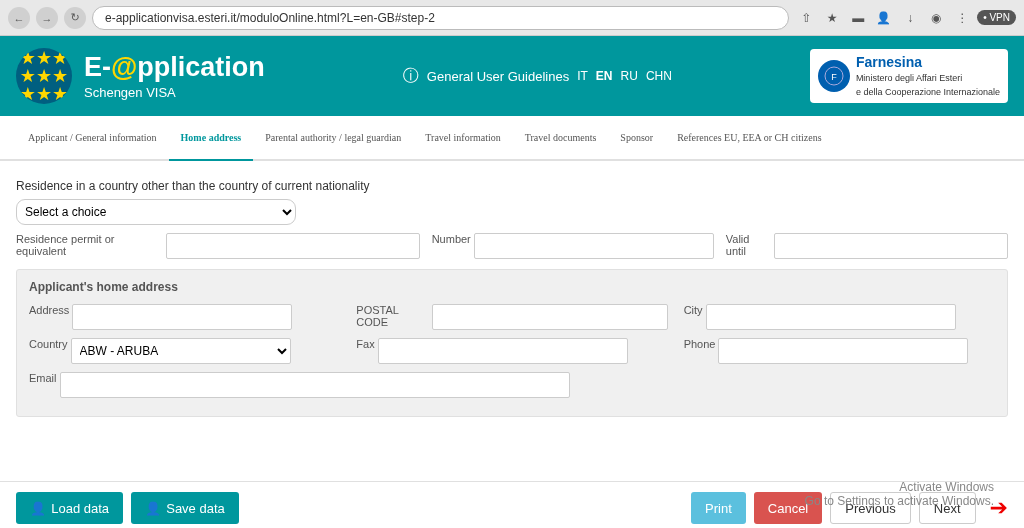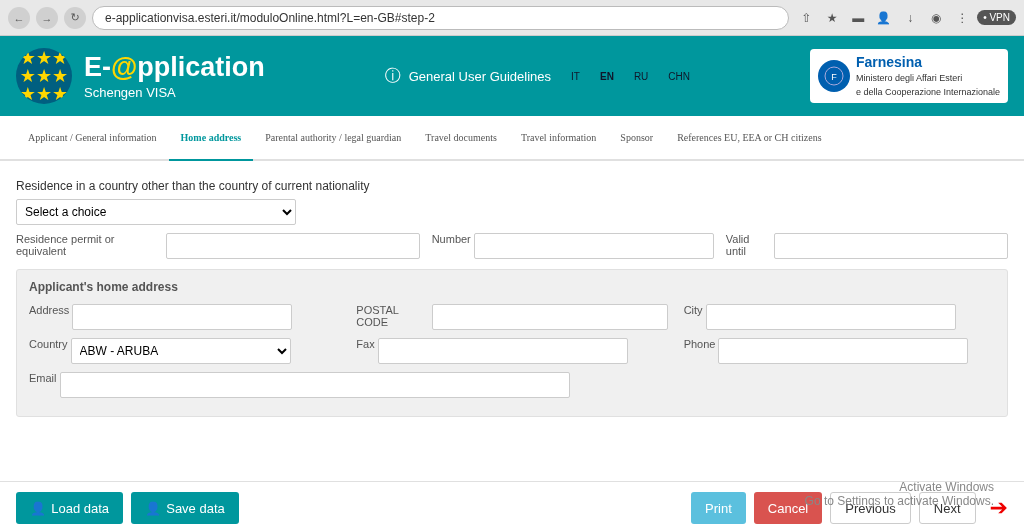--- a/index.html
+++ b/index.html
@@ -90,23 +90,22 @@
       margin-top: 2px;
     }
     .header-center {
       display: flex;
       align-items: center;
       gap: 8px;
       color: white;
       font-size: 13px;
     }
     .header-lang {
-      color: #0f172a;
-      font-size: 10px;
-      margin-left: 12px;
+      color: #ffffff;
+      font-size: 12px;
     }
     .header-right {
       display: flex;
       align-items: center;
       gap: 8px;
     }
     .farnesina-logo {
       background: white;
       padding: 4px 8px;
       border-radius: 4px;
@@ -190,21 +189,21 @@
       background: white;
     }
 
     .residence-select-row {
       margin-bottom: 8px;
     }
     .residence-select-row select {
       width: 280px;
       height: 26px;
       border: 1px solid #ccc;
-      border-radius: 2px;
+      border-radius: 9px;
       padding: 0 4px;
       font-size: 12px;
       background: white;
     }
 
     
     .subsection {
       background: #f0f0f0;
       border: 1px solid #e0e0e0;
       border-radius: 3px;
@@ -331,22 +330,22 @@
         <span style="font-size:9px;">e della Cooperazione Internazionale</span>
       </div>
     </div>
   </div>
 </div>
 
 <div class="nav-tabs">
   <div class="nav-tab">Applicant / General information</div>
   <div class="nav-tab active">Home address</div>
   <div class="nav-tab">Parental authority / legal guardian</div>
+  <div class="nav-tab">Travel information</div>
   <div class="nav-tab">Travel documents</div>
-  <div class="nav-tab">Travel information</div>
   <div class="nav-tab">Sponsor</div>
   <div class="nav-tab">References EU, EEA or CH citizens</div>
 </div>
 
 <div class="main-content">
 
   <div class="section-label">Residence in a country other than the country of current nationality</div>
 
   <div class="residence-select-row">
     <select>

